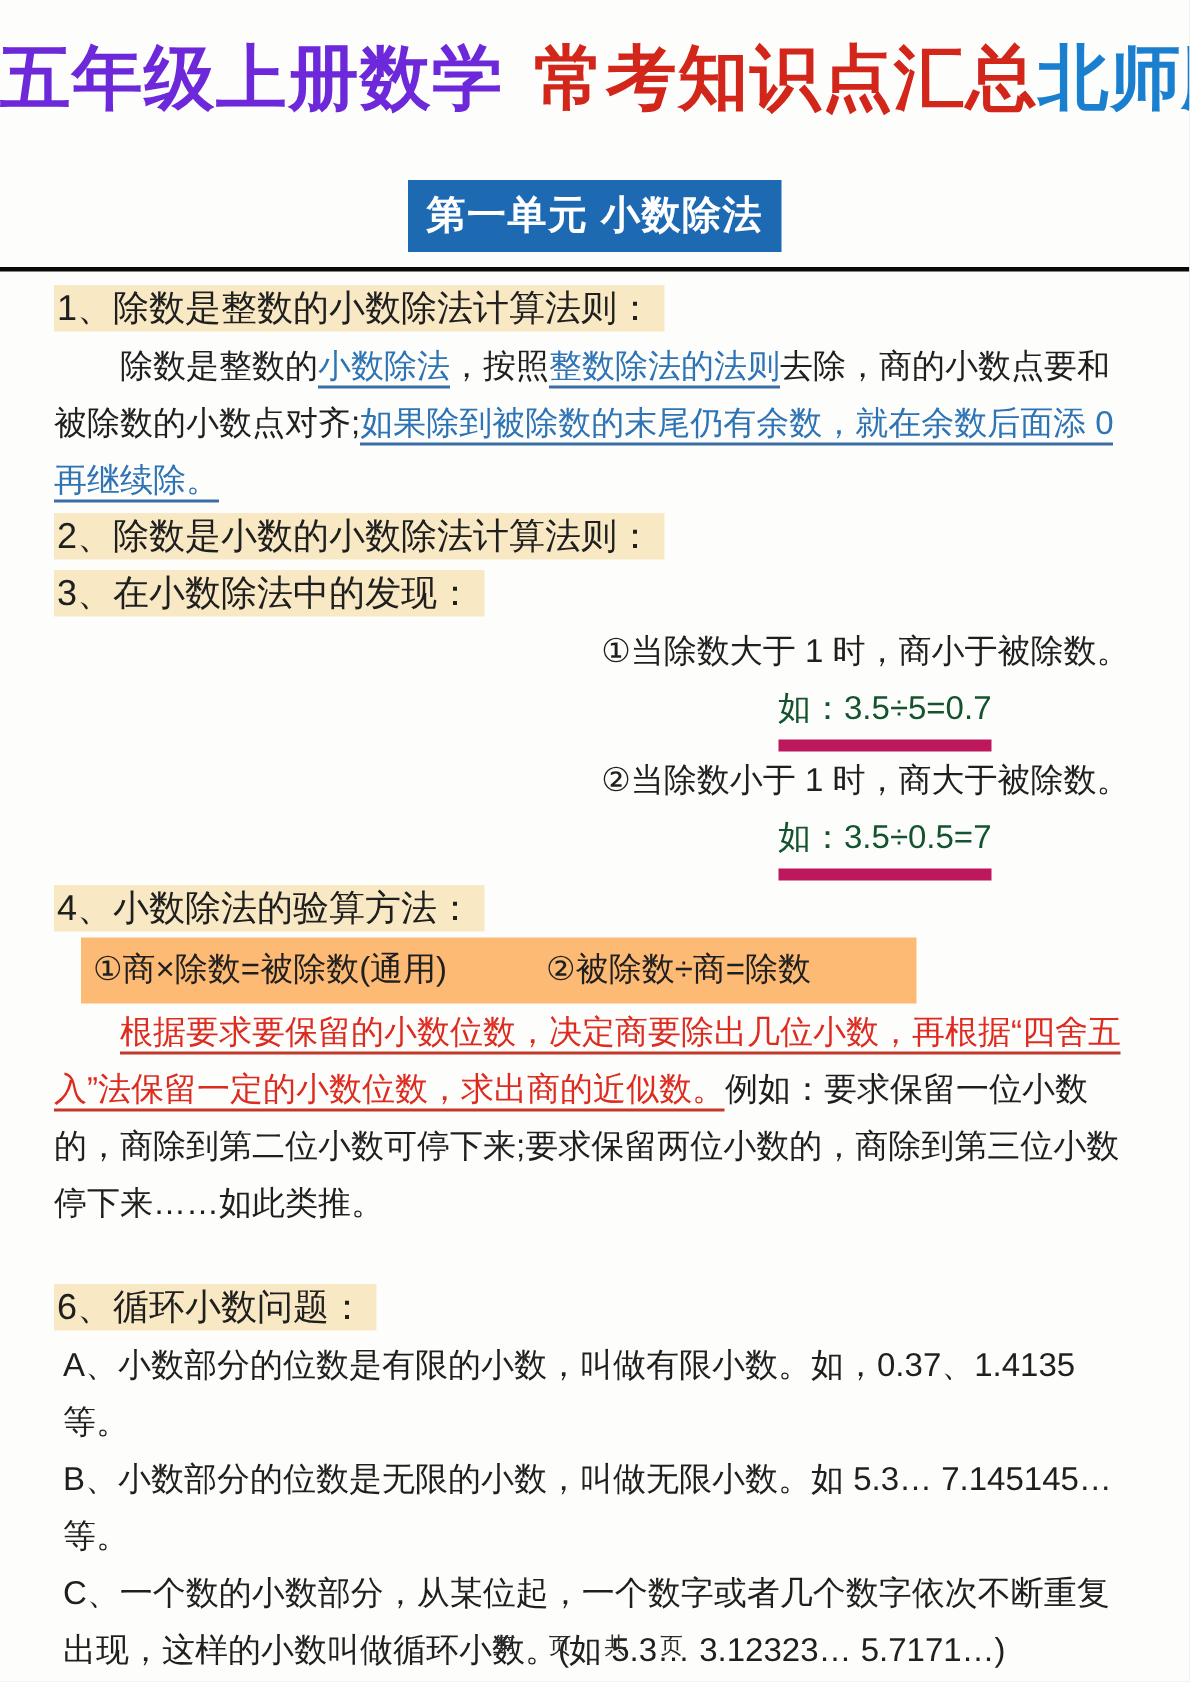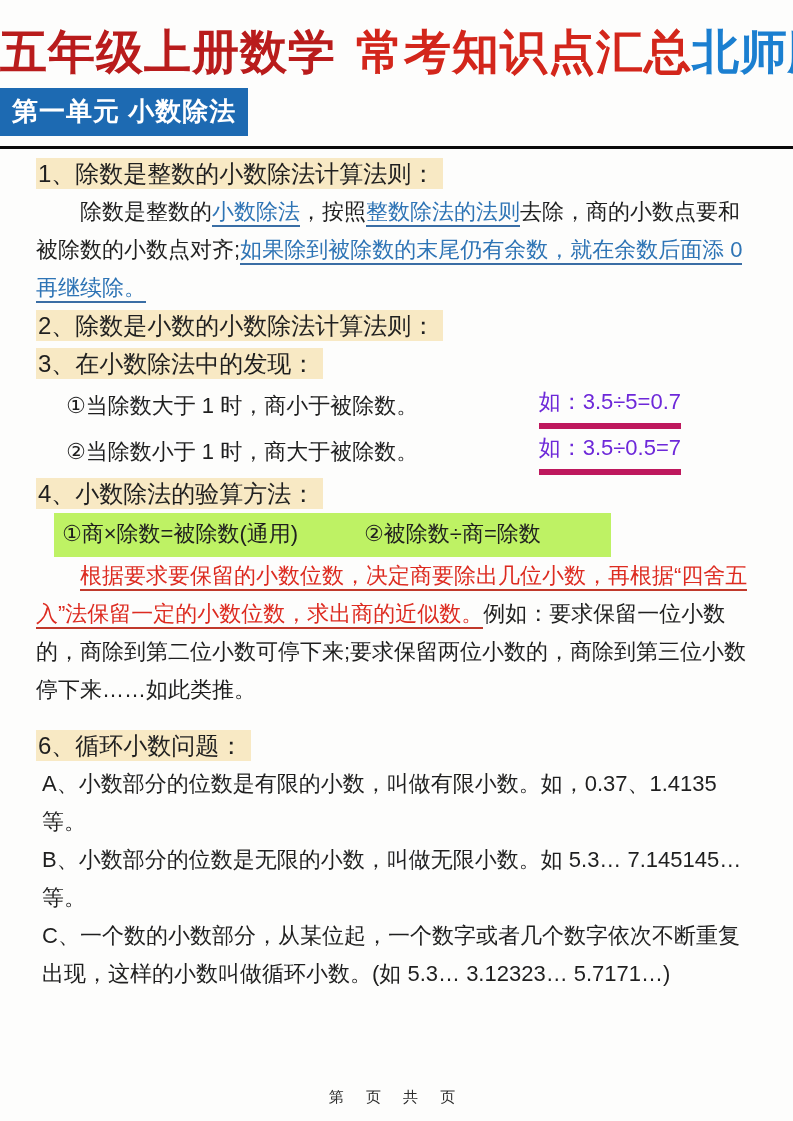--- a/index.html
+++ b/index.html
@@ -15,25 +15,26 @@
   .title{
     margin:0;
     padding-top:24px;
     text-align:center;
     font-size:47px;
     font-weight:bold;
     letter-spacing:1px;
     line-height:1.2;
     white-space:nowrap;
   }
-  .t-black{color:#b91c1c;}
+  .t-black{color:#6d28d9;}
   .t-red{color:#d3261b;margin-left:20px;}
   .t-blue{color:#1b7fd0;}
   .unit-wrap{
-    margin-top:8px;
+    text-align:center;
+    margin-top:40px;
   }
   .unit{
     display:inline-block;
     background:#1d6ab2;
     color:#ffffff;
     font-size:26px;
     font-weight:bold;
     padding:6px 12px 7px 12px;
     letter-spacing:1px;
   }
@@ -60,37 +61,38 @@
     margin:0;
     text-indent:2em;
   }
   .plain{margin:0;}
   .bu{ color:#2e74b5; border-bottom:2px solid #3a6ea5; padding-bottom:1px;}
   .rd{ color:#dd2b20;}
   .ru{ color:#dd2b20; border-bottom:2px solid #c0392b; padding-bottom:1px;}
   .row{
     display:flex;
     padding-left:30px;
-    align-items:center;
+    align-items:flex-end;
+    flex-direction:column;
   }
   .row .ex{
     margin-left:auto;
-    margin-right:72px;
-    color:#6d28d9;
-    border-bottom:6px solid #be185d;
+    margin-right:92px;
+    color:#14532d;
+    border-bottom:8px solid #be185d;
     padding-bottom:2px;
   }
   .bar{
     display:inline-block;
-    background:#bef264;
+    background:#fdba74;
     margin-left:18px;
     padding:2px 70px 4px 8px;
   }
   .bar .gap2{display:inline-block;width:66px;}
-  .sec6{margin-top:18px;}
+  .sec6{margin-top:32px;}
   .s6line{margin:0;padding-left:6px;}
   .footer{
     position:absolute;
     left:0;right:0;
     bottom:14px;
     text-align:center;
     font-size:15px;
     letter-spacing:9px;
     color:#2c2c2c;
   }

